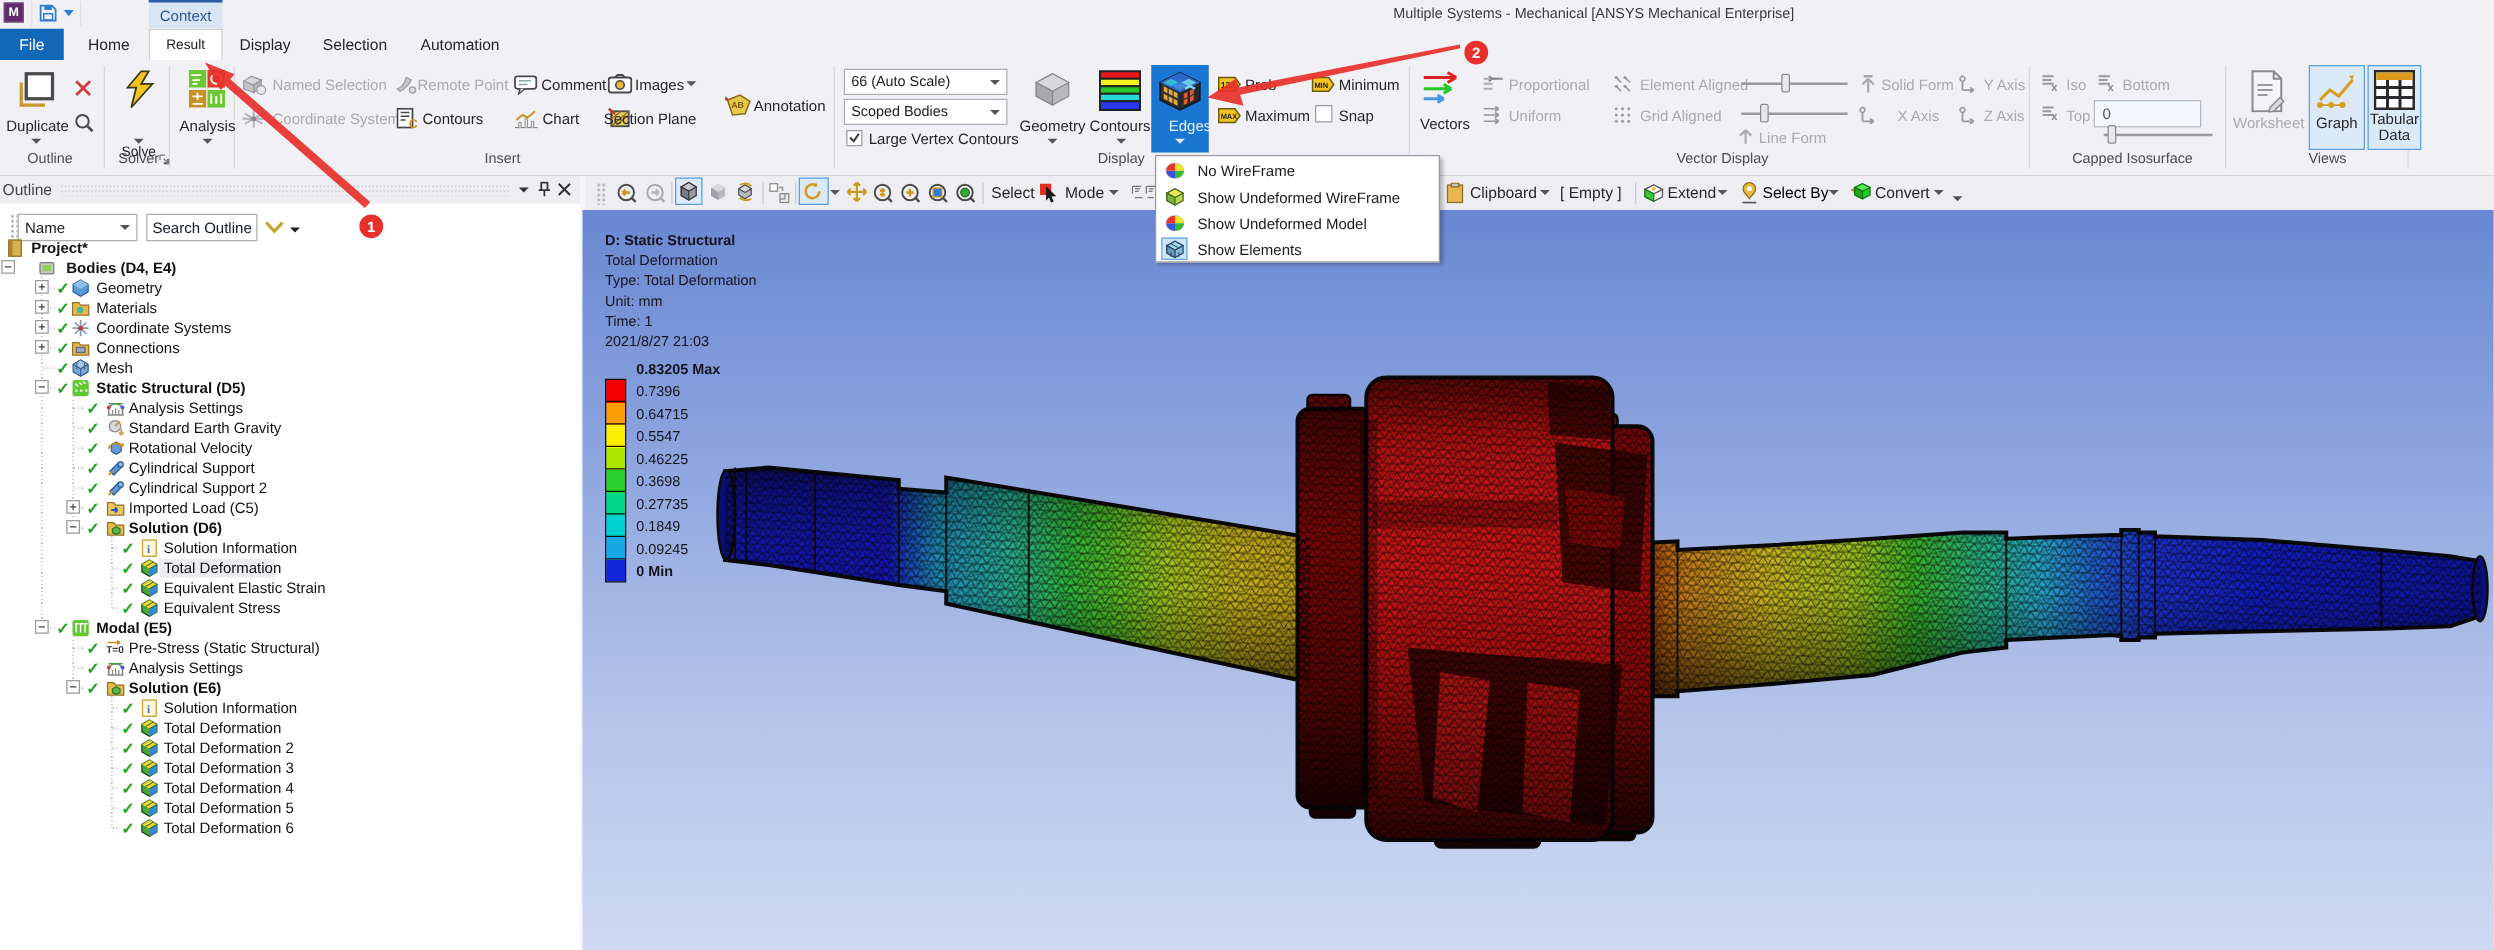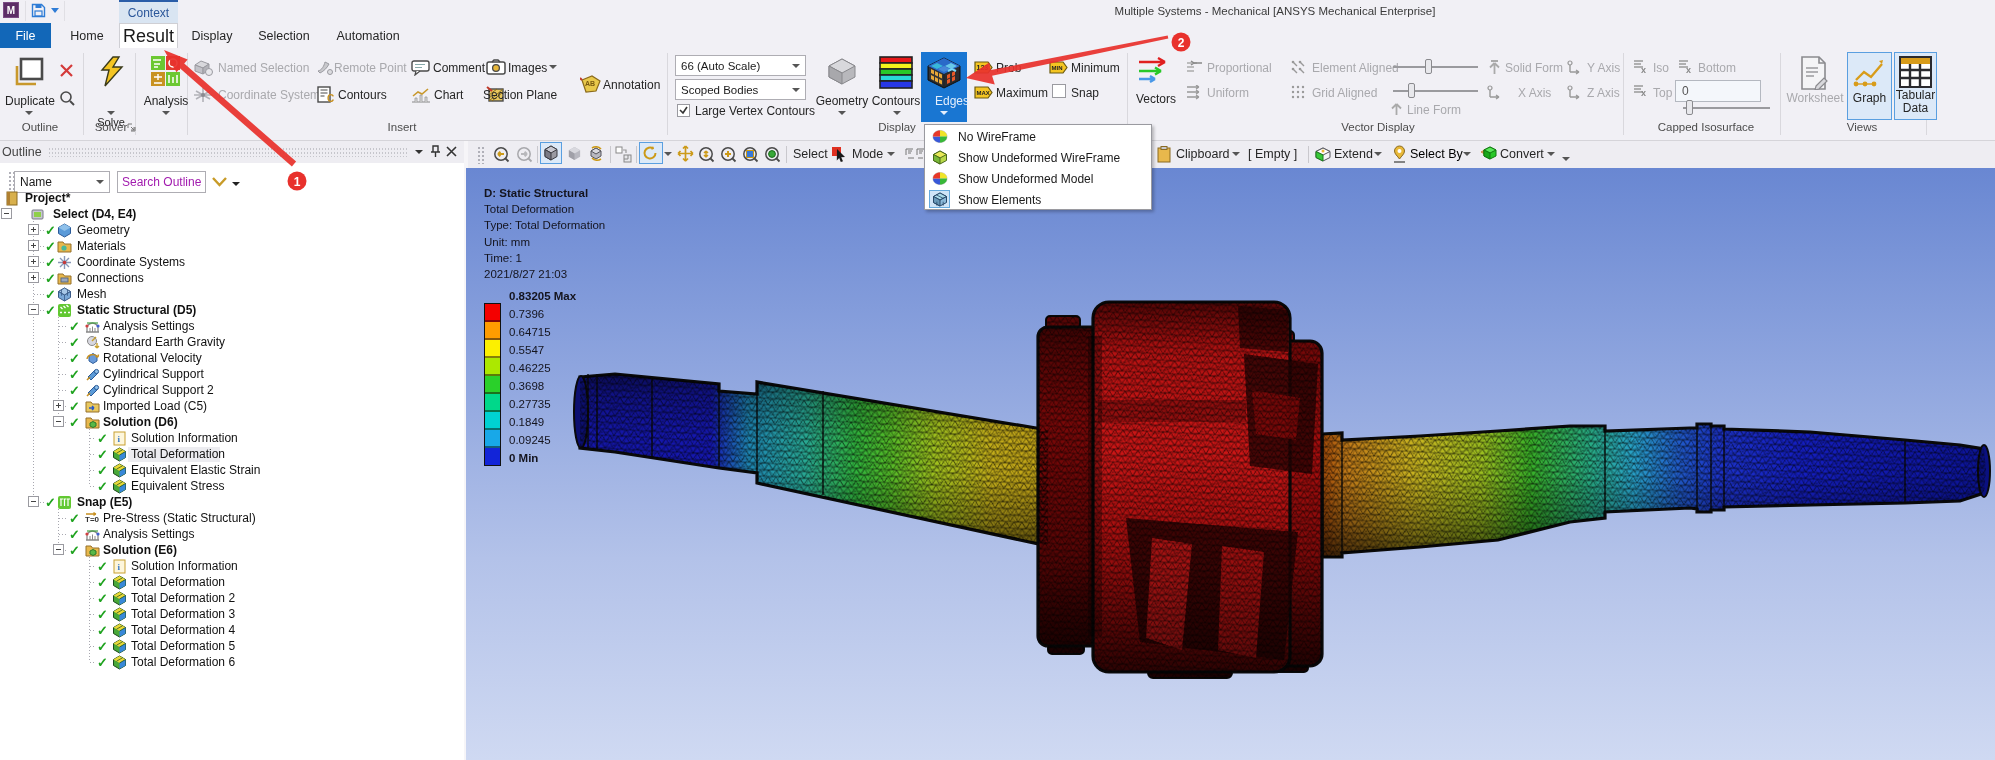--- a/index.html
+++ b/index.html
@@ -31,21 +31,21 @@
     <rect x="4.5" y="1.5" width="6" height="3.5" fill="#2e7cd6"></rect>
   </svg>
 <div class="abs" style="left:51px;top:8px;width:0;height:0;border-left:4px solid transparent;border-right:4px solid transparent;border-top:5px solid #2e7cd6;"></div>
 <div class="abs" style="left:64px;top:1px;width:1px;height:20px;background:#e0dfe4;"></div>
 <div class="abs ct" style="left:119px;top:0;width:59px;height:23px;background:#d9e5f2;border-top:2px solid #2a5da8;color:#2b579a;font-size:12px;">Context</div>
 <div class="abs" style="left:900px;top:5px;width:750px;text-align:center;font-size:11.5px;color:#3a3a3a;">Multiple Systems - Mechanical [ANSYS Mechanical Enterprise]</div>
 
 <div class="abs" style="left:0;top:23px;width:1995px;height:25px;background:#f1f0f5;"></div>
 <div class="abs ct" style="left:0;top:23px;width:51px;height:25px;background:#1267b8;color:#fff;font-size:12.5px;">File</div>
 <div class="abs ct" style="left:60px;top:23px;width:54px;height:25px;font-size:12.5px;color:#262626;">Home</div>
-<div class="abs ct" style="left:119px;top:23px;width:59px;height:25px;background:#fff;border:1px solid #cfcfd4;border-bottom:none;font-size:18px;color:#1a1a1a;">Result</div>
+<div class="abs ct" style="left:119px;top:23px;width:59px;height:25px;background:#fff;border:1px solid #cfcfd4;border-bottom:none;font-size:11px;color:#1a1a1a;">Result</div>
 <div class="abs ct" style="left:183px;top:23px;width:58px;height:25px;font-size:12.5px;color:#262626;">Display</div>
 <div class="abs ct" style="left:248px;top:23px;width:72px;height:25px;font-size:12.5px;color:#262626;">Selection</div>
 <div class="abs ct" style="left:327px;top:23px;width:82px;height:25px;font-size:12.5px;color:#262626;">Automation</div>
 
 <div id="ribbon" class="abs" style="left:0;top:48px;width:1995px;height:93px;background:#f1f0f5;border-bottom:1px solid #d5d4d9;"></div>
 <div class="sep" style="left:83px"></div>
 <div class="sep" style="left:135px"></div>
 <div class="sep" style="left:187px"></div>
 <div class="sep" style="left:667px"></div>
 <div class="sep" style="left:1127px"></div>
@@ -491,21 +491,21 @@
 <div class="abs" style="left:48px;top:147px;width:360px;height:10px;background-image:radial-gradient(circle,#c6c6cc 0.7px,transparent 0.9px);background-size:3px 4px;"></div>
 <div class="abs caret" style="left:415px;top:150px;border-top-color:#333;"></div>
 <svg class="abs" style="left:430px;top:145px" width="11" height="13" viewBox="0 0 11 13">
     <path d="M3 1h5v6H3zM1 7h9M5.5 7v5" stroke="#333" stroke-width="1.4" fill="none"></path>
   </svg>
 <svg class="abs" style="left:446px;top:146px" width="11" height="11" viewBox="0 0 11 11">
     <path d="M1 1l9 9M10 1l-9 9" stroke="#333" stroke-width="1.6"></path>
   </svg>
 <div class="abs" style="left:8px;top:171px;width:8px;height:22px;background-image:radial-gradient(circle,#b0b0b8 1px,transparent 1.2px);background-size:4px 4px;"></div>
 <div class="abs combo" style="left:14px;top:171px;width:96px;height:22px;font-size:12px;">Name<span class="car"></span></div>
-<div class="abs" style="left:117px;top:171px;width:89px;height:22px;background:#fff;border:1px solid #aeadb3;font-size:12px;color:#a21caf;padding:3px 0 0 4px;">Search Outline</div>
+<div class="abs" style="left:117px;top:171px;width:89px;height:22px;background:#fff;border:1px solid #aeadb3;font-size:12px;color:#0f172a;padding:3px 0 0 4px;">Search Outline</div>
 <svg class="abs" style="left:211px;top:176px" width="17" height="12" viewBox="0 0 17 12">
     <path d="M2 2l6.5 7L15 2" stroke="#c89b28" stroke-width="2.4" fill="none"></path>
   </svg>
 <div class="abs caret" style="left:232px;top:182px;border-top-color:#222;"></div>
 <div class="abs" style="left:128px;top:447px;width:92px;height:15px;background:#ececf0;"></div>
 <div class="abs" style="left:6px;top:212px;width:1px;height:2px;background-image:repeating-linear-gradient(180deg,#a8a8b0 0 1px,transparent 1px 3px);"></div>
 <div class="abs" style="left:33px;top:221px;width:1px;height:281px;background-image:repeating-linear-gradient(180deg,#a8a8b0 0 1px,transparent 1px 3px);"></div>
 <div class="abs" style="left:58px;top:317px;width:1px;height:105px;background-image:repeating-linear-gradient(180deg,#a8a8b0 0 1px,transparent 1px 3px);"></div>
 <div class="abs" style="left:89px;top:429px;width:1px;height:57px;background-image:repeating-linear-gradient(180deg,#a8a8b0 0 1px,transparent 1px 3px);"></div>
 <div class="abs" style="left:58px;top:509px;width:1px;height:41px;background-image:repeating-linear-gradient(180deg,#a8a8b0 0 1px,transparent 1px 3px);"></div>
@@ -520,21 +520,21 @@
     <span style="position:absolute;left:25px;top:1px;white-space:nowrap;font-weight:bold;">Project*</span>
   </div>
 <div class="abs" style="left:0;top:206px;width:460px;height:16px;font-size:12px;color:#111;">
     <span style="position:absolute;left:1px;top:2px;" class="exp "></span>
     <span style="position:absolute;left:30px;top:0.5px;">
       <svg width="16" height="15" viewBox="0 0 16 15">
         <rect x="2" y="3" width="11" height="9" rx="1" fill="#c8c8d0" stroke="#787888"></rect>
         <rect x="4" y="5" width="7" height="5" fill="#8fd04a"></rect>
       </svg>
     </span>
-    <span style="position:absolute;left:53px;top:1px;white-space:nowrap;font-weight:bold;">Select (D4, E4)</span>
+    <span style="position:absolute;left:53px;top:1px;white-space:nowrap;font-weight:bold;">Bodies (D4, E4)</span>
   </div>
 <div class="abs" style="left:34px;top:230px;width:10px;height:1px;background-image:repeating-linear-gradient(90deg,#a8a8b0 0 1px,transparent 1px 3px);"></div>
 <div class="abs" style="left:0;top:222px;width:460px;height:16px;font-size:12px;color:#111;">
     <span style="position:absolute;left:28px;top:2px;" class="exp plus"></span>
     <span class="chk" style="position:absolute;left:45px;top:1px;">✓</span>
     <span style="position:absolute;left:57px;top:0.5px;">
       <svg width="15" height="15" viewBox="0 0 15 15">
         <path d="M7.5 1l6 3.5v6L7.5 14l-6-3.5v-6z" fill="#5a9ad8" stroke="#2a5a98"></path>
         <path d="M7.5 1l6 3.5-6 3.5-6-3.5z" fill="#8ec0ea"></path>
       </svg>
@@ -738,21 +738,21 @@
 <div class="abs" style="left:34px;top:502px;width:10px;height:1px;background-image:repeating-linear-gradient(90deg,#a8a8b0 0 1px,transparent 1px 3px);"></div>
 <div class="abs" style="left:0;top:494px;width:460px;height:16px;font-size:12px;color:#111;">
     <span style="position:absolute;left:28px;top:2px;" class="exp "></span>
     <span class="chk" style="position:absolute;left:45px;top:1px;">✓</span>
     <span style="position:absolute;left:57px;top:0.5px;">
       <svg width="15" height="15" viewBox="0 0 15 15">
         <rect x="1" y="1" width="13" height="13" rx="2" fill="#62c832"></rect>
         <path d="M4 4v7M7.5 4v7M11 4v7M3 4h3M6.5 4h3M10 4h3" stroke="#fff" stroke-width="1.2"></path>
       </svg>
     </span>
-    <span style="position:absolute;left:77px;top:1px;white-space:nowrap;font-weight:bold;">Snap (E5)</span>
+    <span style="position:absolute;left:77px;top:1px;white-space:nowrap;font-weight:bold;">Modal (E5)</span>
   </div>
 <div class="abs" style="left:59px;top:518px;width:9px;height:1px;background-image:repeating-linear-gradient(90deg,#a8a8b0 0 1px,transparent 1px 3px);"></div>
 <div class="abs" style="left:0;top:510px;width:460px;height:16px;font-size:12px;color:#111;">
     <span class="chk" style="position:absolute;left:69px;top:1px;">✓</span>
     <span style="position:absolute;left:85px;top:0.5px;">
       <svg width="15" height="15" viewBox="0 0 15 15">
         <text x="0" y="11" font-size="8" font-weight="bold" fill="#333">T=0</text>
         <path d="M1 3h10m0 0L8.5 1.5M11 3L8.5 4.5" stroke="#c89020" stroke-width="1.3" fill="none"></path>
       </svg>
     </span>

